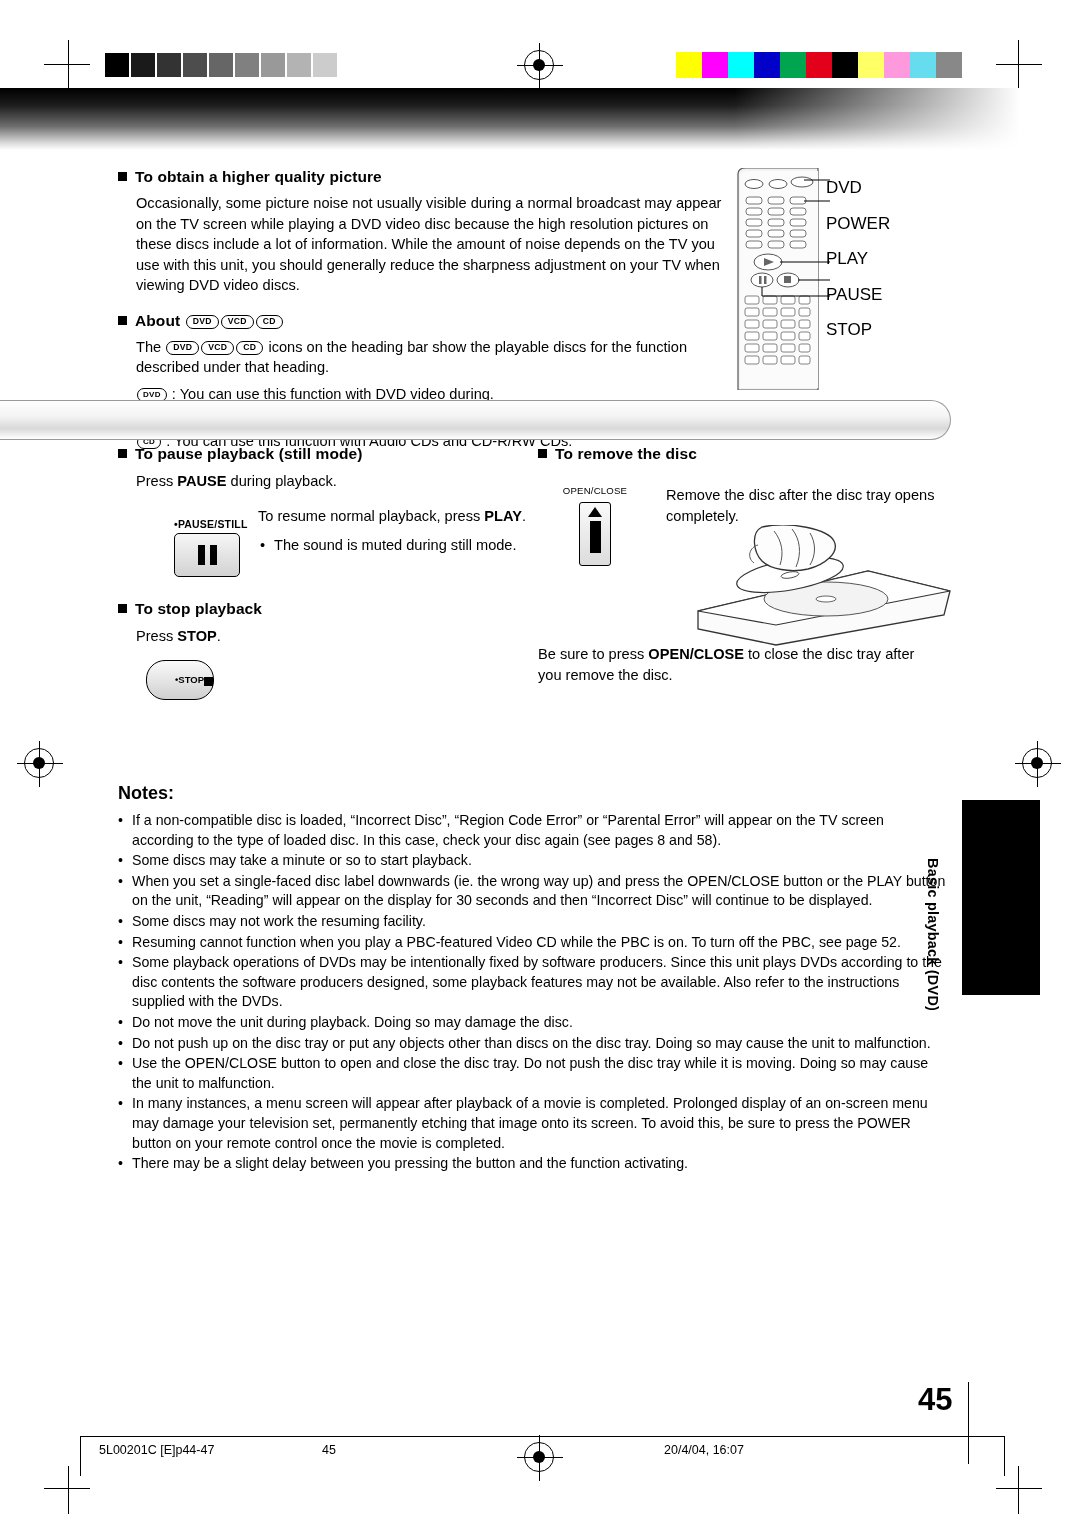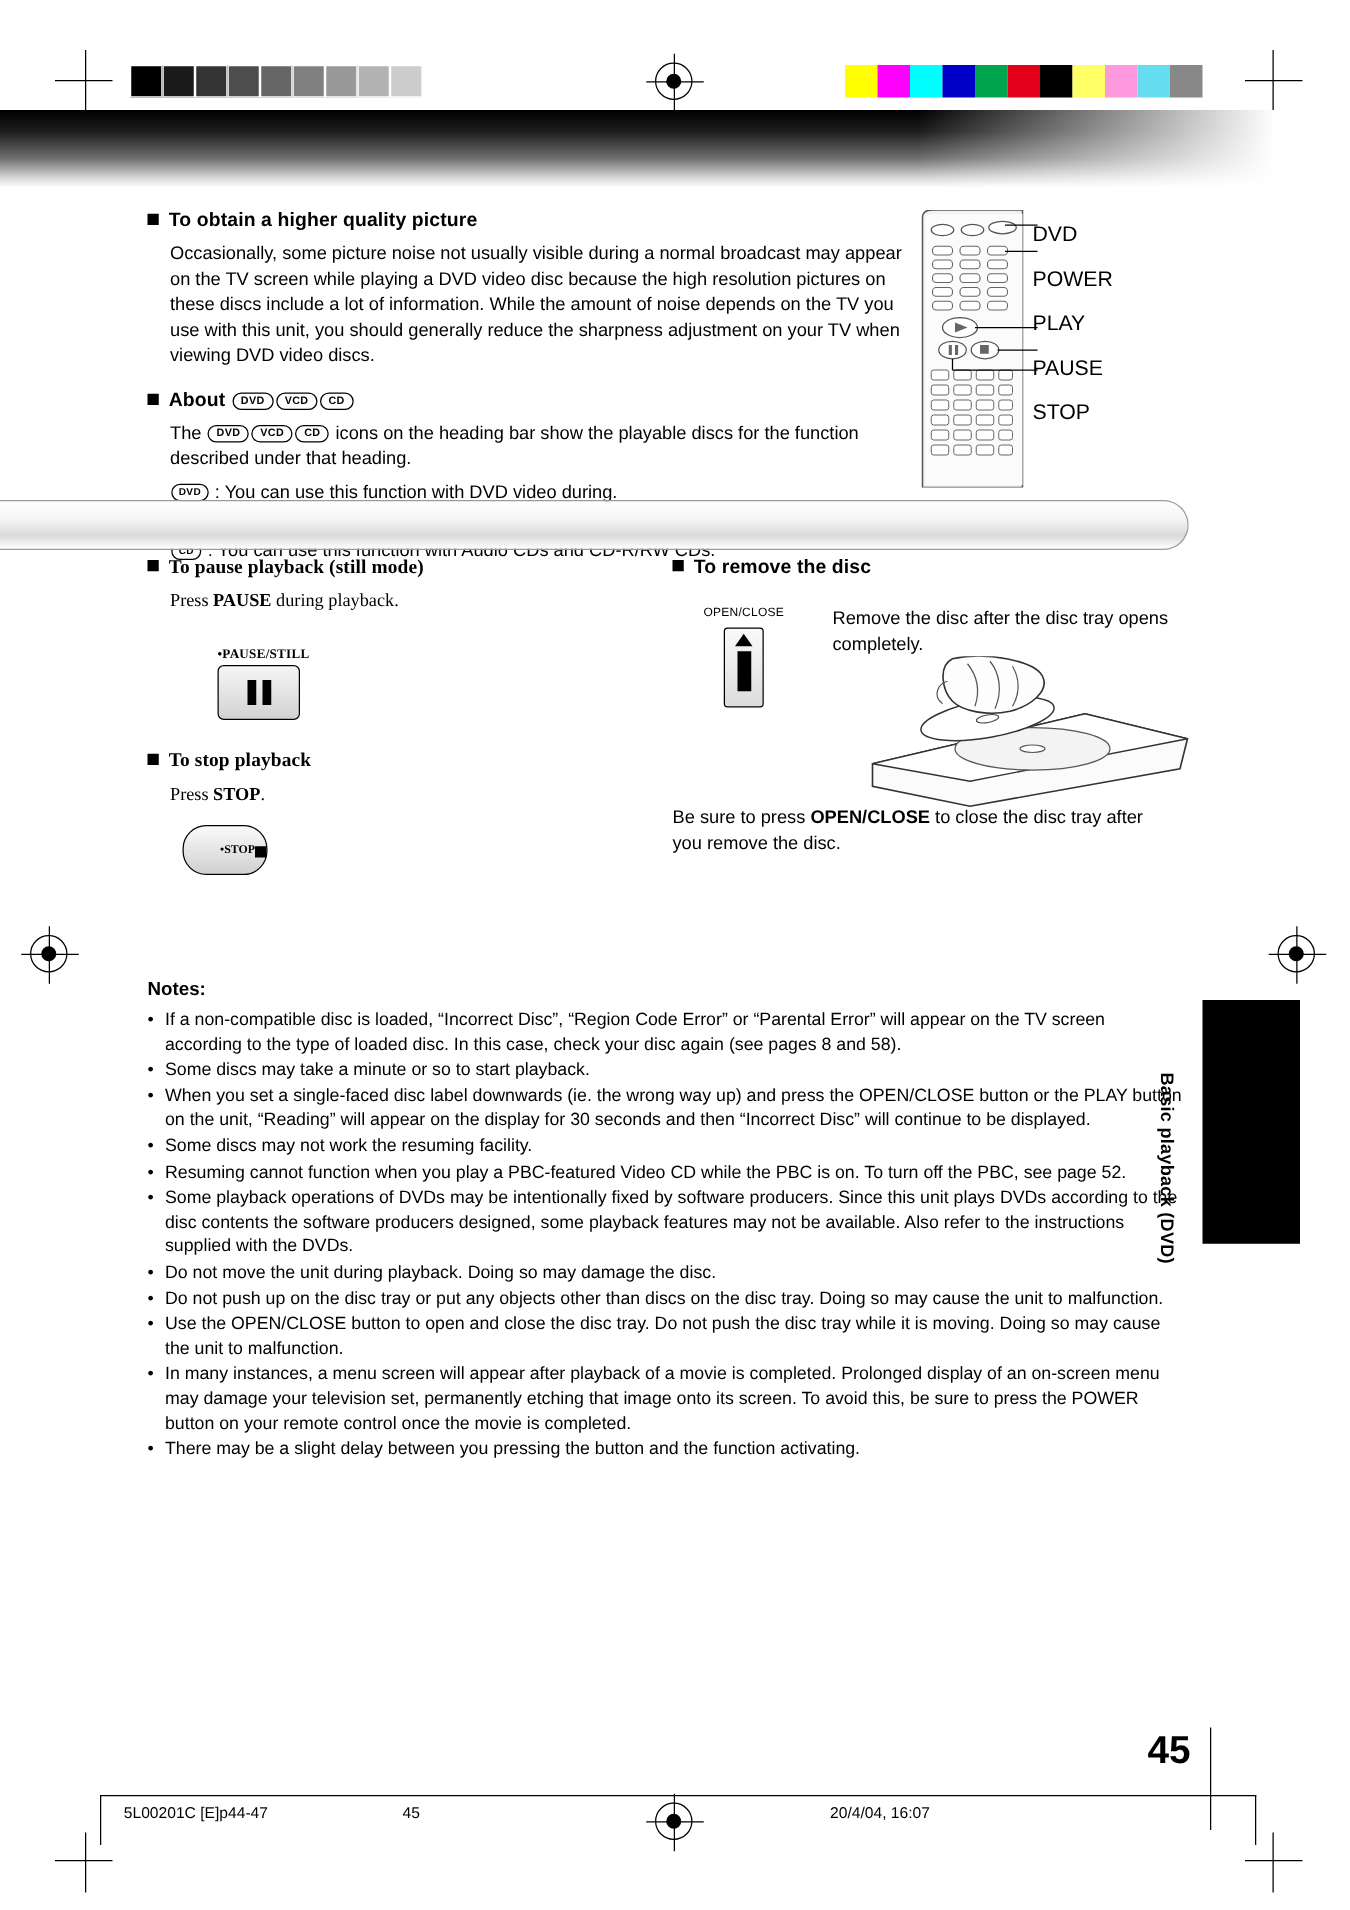--- a/index.html
+++ b/index.html
@@ -66,21 +66,21 @@
     position:absolute; left:0; top:400px; width:950px; height:38px;
     border-top:1px solid #9a9a9a;
     border-bottom:1px solid #9a9a9a;
     border-right:1px solid #9a9a9a;
     border-radius:0 22px 22px 0;
     background:linear-gradient(to bottom,#ffffff 0%,#f4f4f4 40%,#d9d9d9 72%,#ffffff 100%);
   }
 
   
   .mid { position:absolute; left:118px; top:445px; width:845px; }
-  .col-l { position:absolute; left:0; top:0; width:420px;font-family:Liberation Serif, serif; }
+  .col-l { position:absolute; left:0; top:0; width:420px; }
   .col-r { position:absolute; left:420px; top:0; width:425px; }
 
   .small { font-size:14.6px; line-height:20.5px; }
 
   .btnimg { margin:12px 0 0 28px; }
 
   .pausebtn {
     width:64px; height:42px; border:1.6px solid #000; border-radius:5px;
     background:linear-gradient(to bottom,#f6f6f6,#d2d2d2);
     display:flex; align-items:center; justify-content:center;
@@ -99,21 +99,21 @@
 
   .ocbtn { width:30px; height:62px; border:1.5px solid #000; border-radius:3px;
            background:linear-gradient(to bottom,#fafafa,#dcdcdc); }
   .octxt { font-size:9.6px; letter-spacing:0.2px; }
   .tri { width:0;height:0;border-left:7px solid transparent;border-right:7px solid transparent;
          border-bottom:10px solid #000; margin:4px auto 0 auto;}
   .ocbar { width:11px;height:32px;background:#000;margin:4px auto 0 auto;}
 
   
   .notes { position:absolute; left:118px; top:783px; width:828px; }
-  .notes h3 { font-size:15px; font-weight:bold; margin:0 0 7px 0;}
+  .notes h3 { font-size:18px; font-weight:bold; margin:0 0 7px 0;}
   .notes ul { list-style:none; margin:0; padding:0; }
   .notes li { font-size:14.2px; line-height:19.6px; padding-left:14px; position:relative; margin-bottom:1px;}
   .notes li:before { content:"\2022"; position:absolute; left:0; top:0; }
 
   
   .sidetab { position:absolute; left:962px; top:800px; width:78px; height:195px; background:#000;}
   .sidetxt {
     position:absolute; left:925px; top:858px;
     font-size:14.5px; font-weight:bold;
     writing-mode:vertical-rl; letter-spacing:0.2px;
@@ -312,20 +312,28 @@
       <div style="position:relative;height:104px;">
         <div class="btnimg" style="position:absolute;left:28px;top:14px;">
           <div class="blabel">•PAUSE/STILL</div>
           <div class="pausebtn">
               <div class="bars">
                 <i></i>
                 <i></i>
               </div>
             </div>
         </div>
+        <div style="position:absolute;left:140px;top:14px;width:270px;">
+          <p class="small" style="margin:0;">
+            <span>To resume normal playback, press </span><b>PLAY</b><span>.</span>
+          </p>
+          <p class="small" style="margin:9px 0 0 16px;position:relative;">
+            <span style="position:absolute;left:-14px;top:0;">•</span><span>The sound is muted during still mode.</span>
+          </p>
+        </div>
       </div>
 
       <h2 class="hd" style="margin-top:4px;">
         <span class="sq"></span><span>To stop playback</span>
       </h2>
       <p class="small" style="margin:8px 0 0 18px;">
         <span>Press </span><b>STOP</b><span>.</span>
       </p>
       <div class="stopbtn" style="margin:14px 0 0 28px;">
         <div class="t">•STOP</div>

